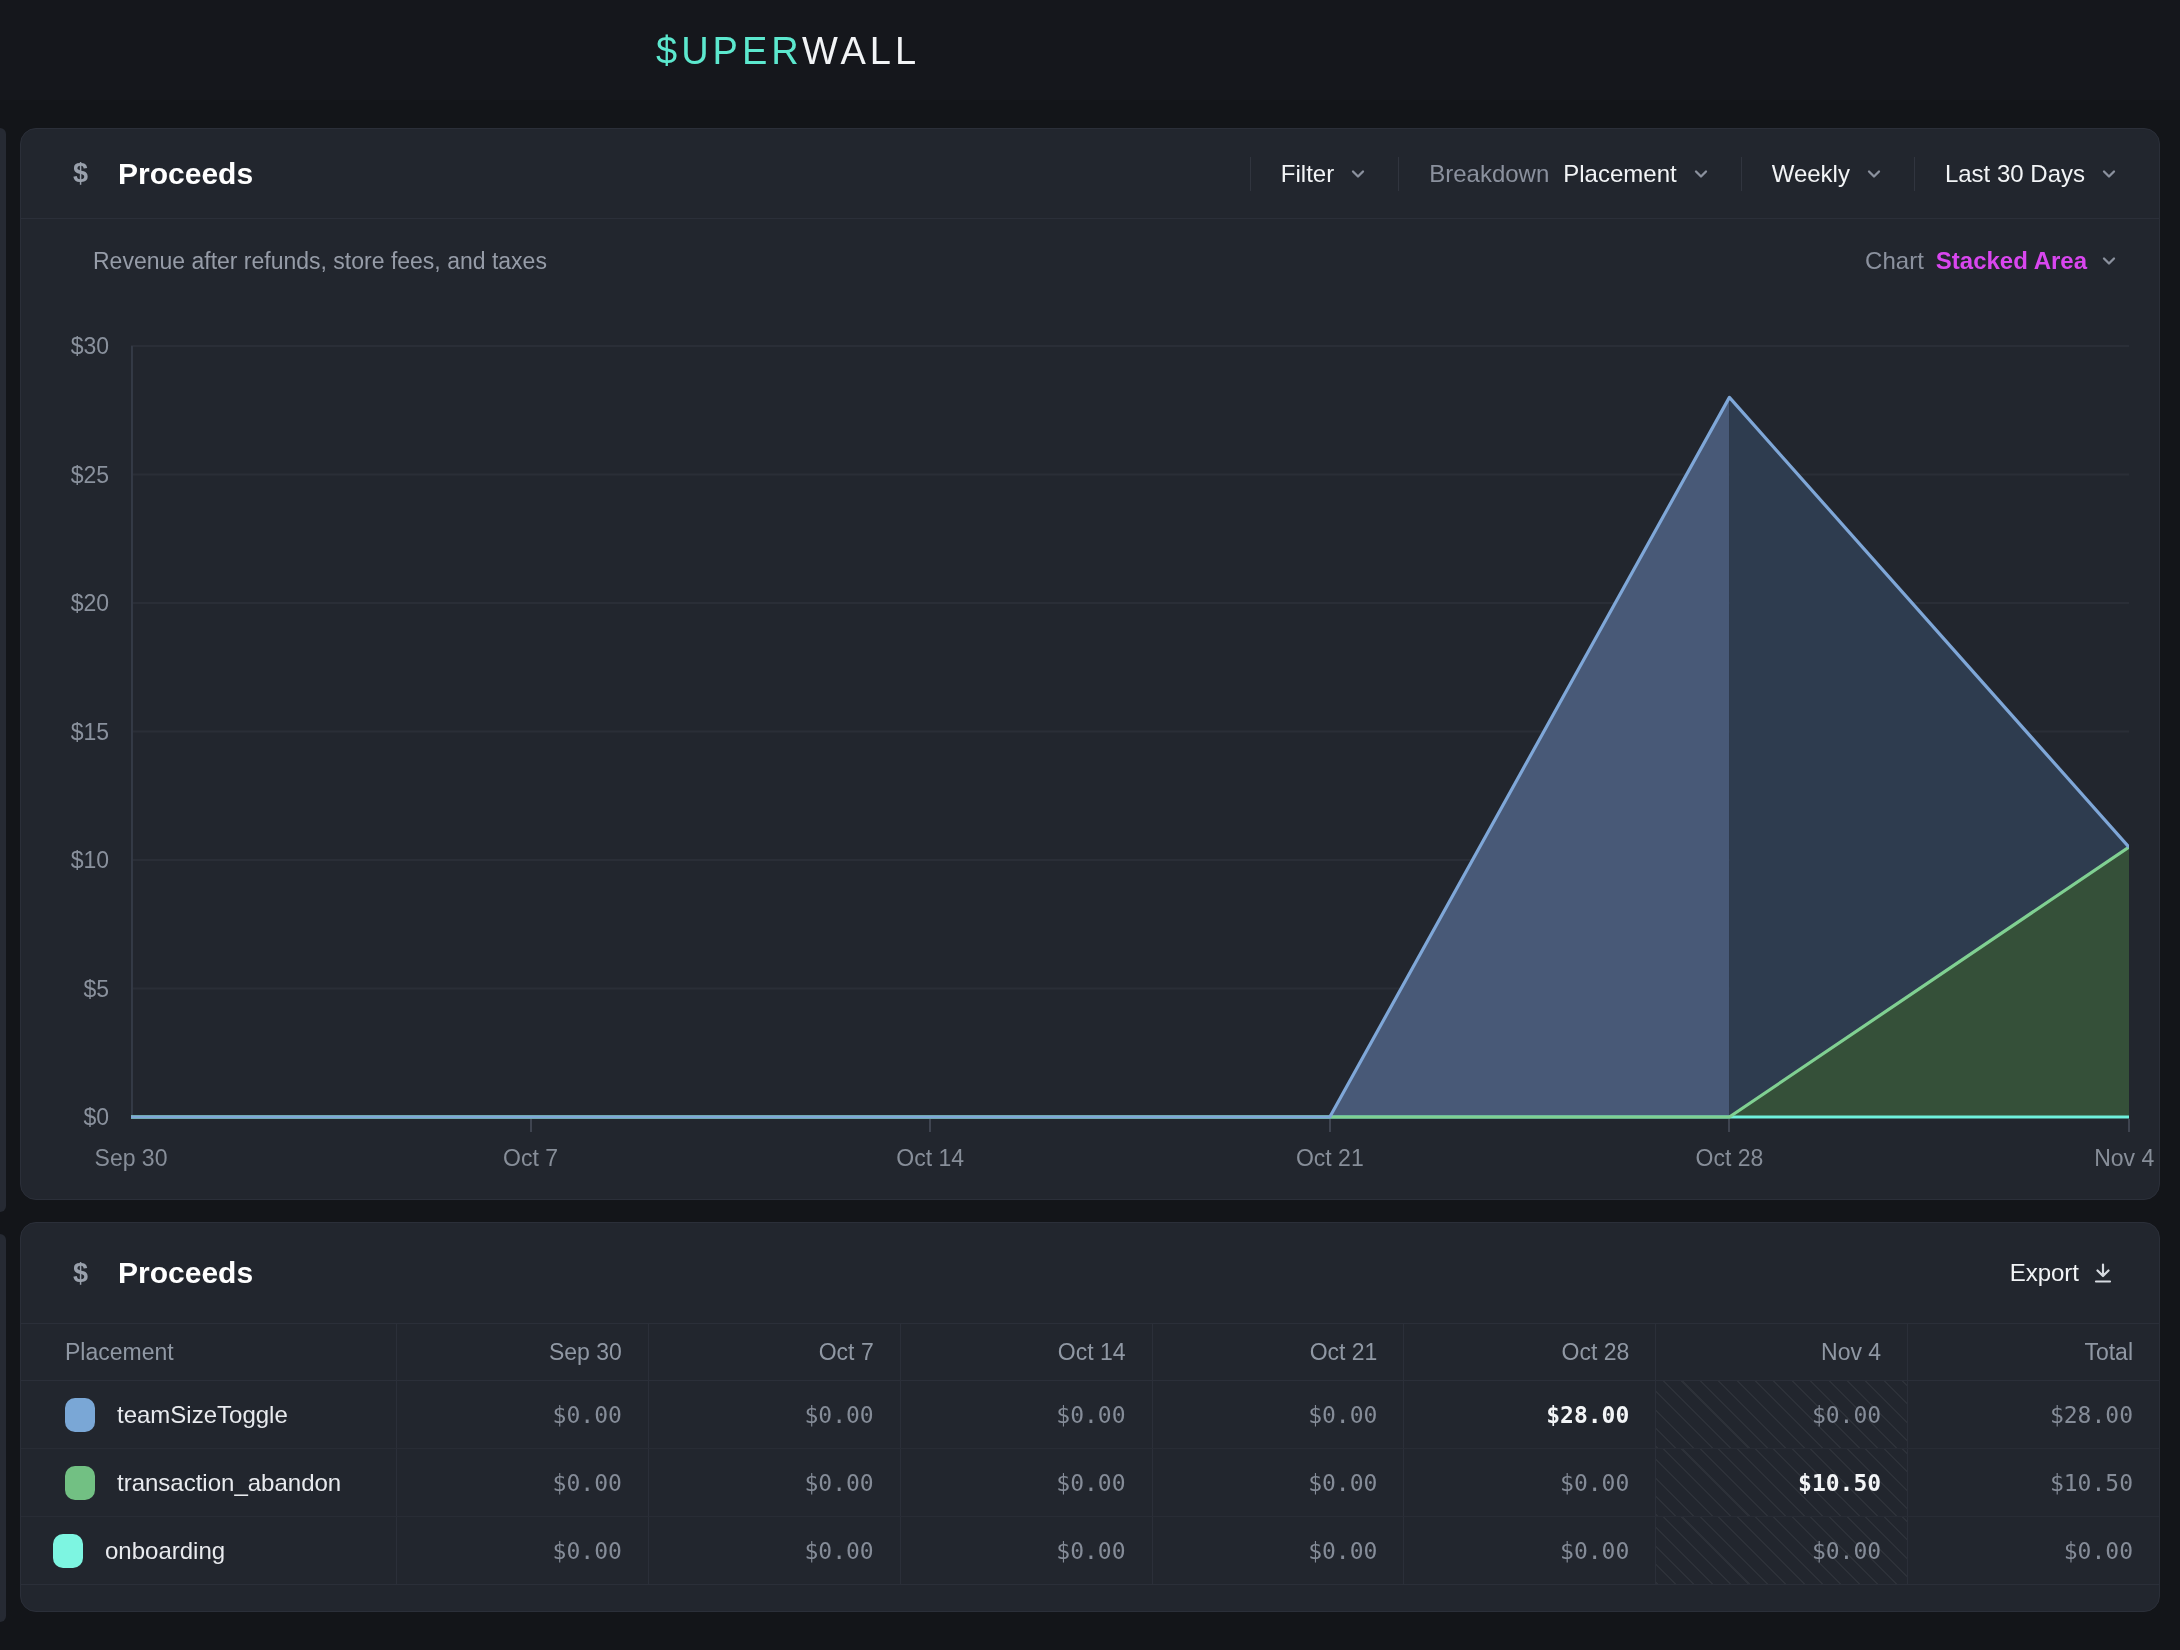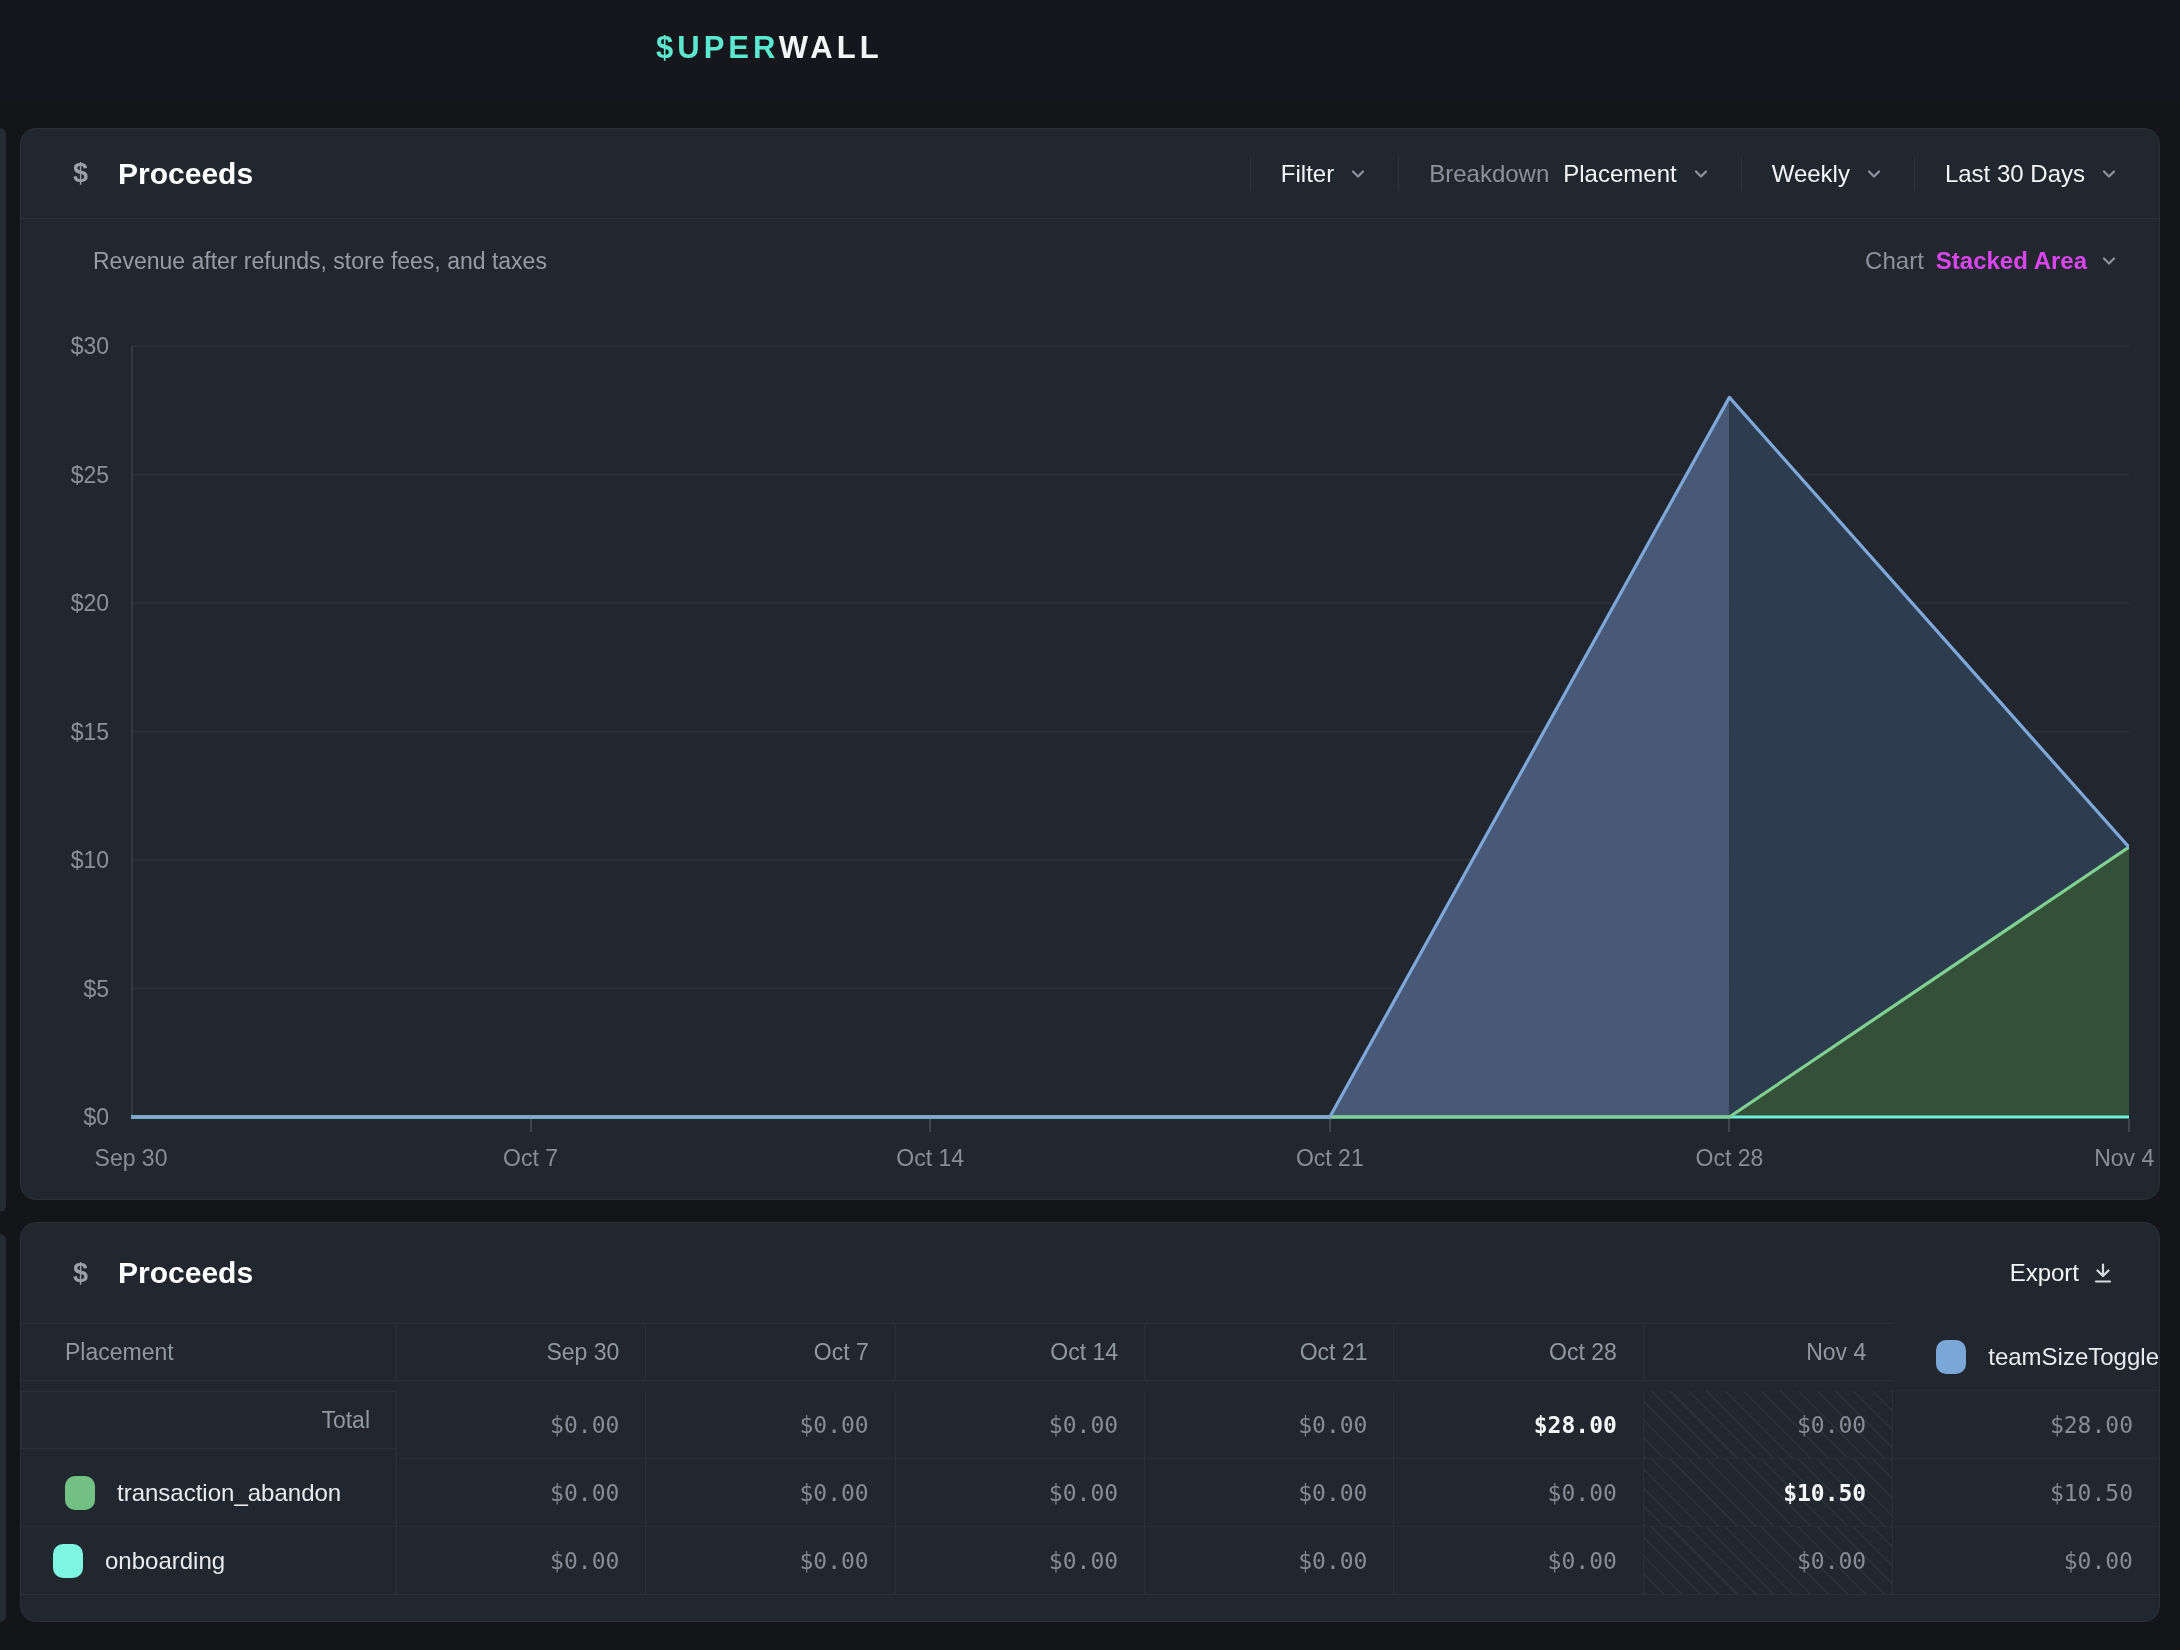--- a/index.html
+++ b/index.html
@@ -1,21 +1,21 @@
 <!DOCTYPE html>
 <html><head>
 <meta charset="utf-8">
 <style>
   * { margin:0; padding:0; box-sizing:border-box; }
   html,body { width:2180px; height:1650px; background:#131519; overflow:hidden;
               font-family:"Liberation Sans", sans-serif; }
 
   
   .topbar { position:relative; height:100px; background:#15171c; }
-  .logo { position:absolute; left:656px; top:30px; font-size:31px; font-weight:700;
+  .logo { position:absolute; left:656px; top:30px; font-size:38px; font-weight:400;
           letter-spacing:4px; white-space:nowrap; }
   .logo .accent { color:#5ce8ce; }
   .logo .rest { color:#f2f4f6; }
 
   
   .card { position:relative; margin:0 20px; background:#22262e;
           border:1px solid #2b2f39; border-radius:16px; z-index:1; }
   .card-chart { margin-top:28px; }
   .card-table { margin-top:22px; padding-bottom:26px; }
   .peek { position:absolute; left:0; width:6px; background:#262a33;
@@ -189,25 +189,25 @@
     </span>
   </div>
   <div class="ptable" id="ptable">
       <div class="cell th c-first">Placement</div>
       <div class="cell th c-num colsep">Sep 30</div>
       <div class="cell th c-num colsep">Oct 7</div>
       <div class="cell th c-num colsep">Oct 14</div>
       <div class="cell th c-num colsep">Oct 21</div>
       <div class="cell th c-num colsep">Oct 28</div>
       <div class="cell th c-num colsep">Nov 4</div>
+      <div class="cell th c-num colsep">Total</div>
       <div class="cell td c-first">
         <span class="swatch" style="background: rgb(122, 167, 214);"></span>
         <span class="pname">teamSizeToggle</span>
       </div>
-      <div class="cell th c-num colsep">Total</div>
       <div class="cell td c-num colsep">
         <span class="num">$0.00</span>
       </div>
       <div class="cell td c-num colsep">
         <span class="num">$0.00</span>
       </div>
       <div class="cell td c-num colsep">
         <span class="num">$0.00</span>
       </div>
       <div class="cell td c-num colsep">

